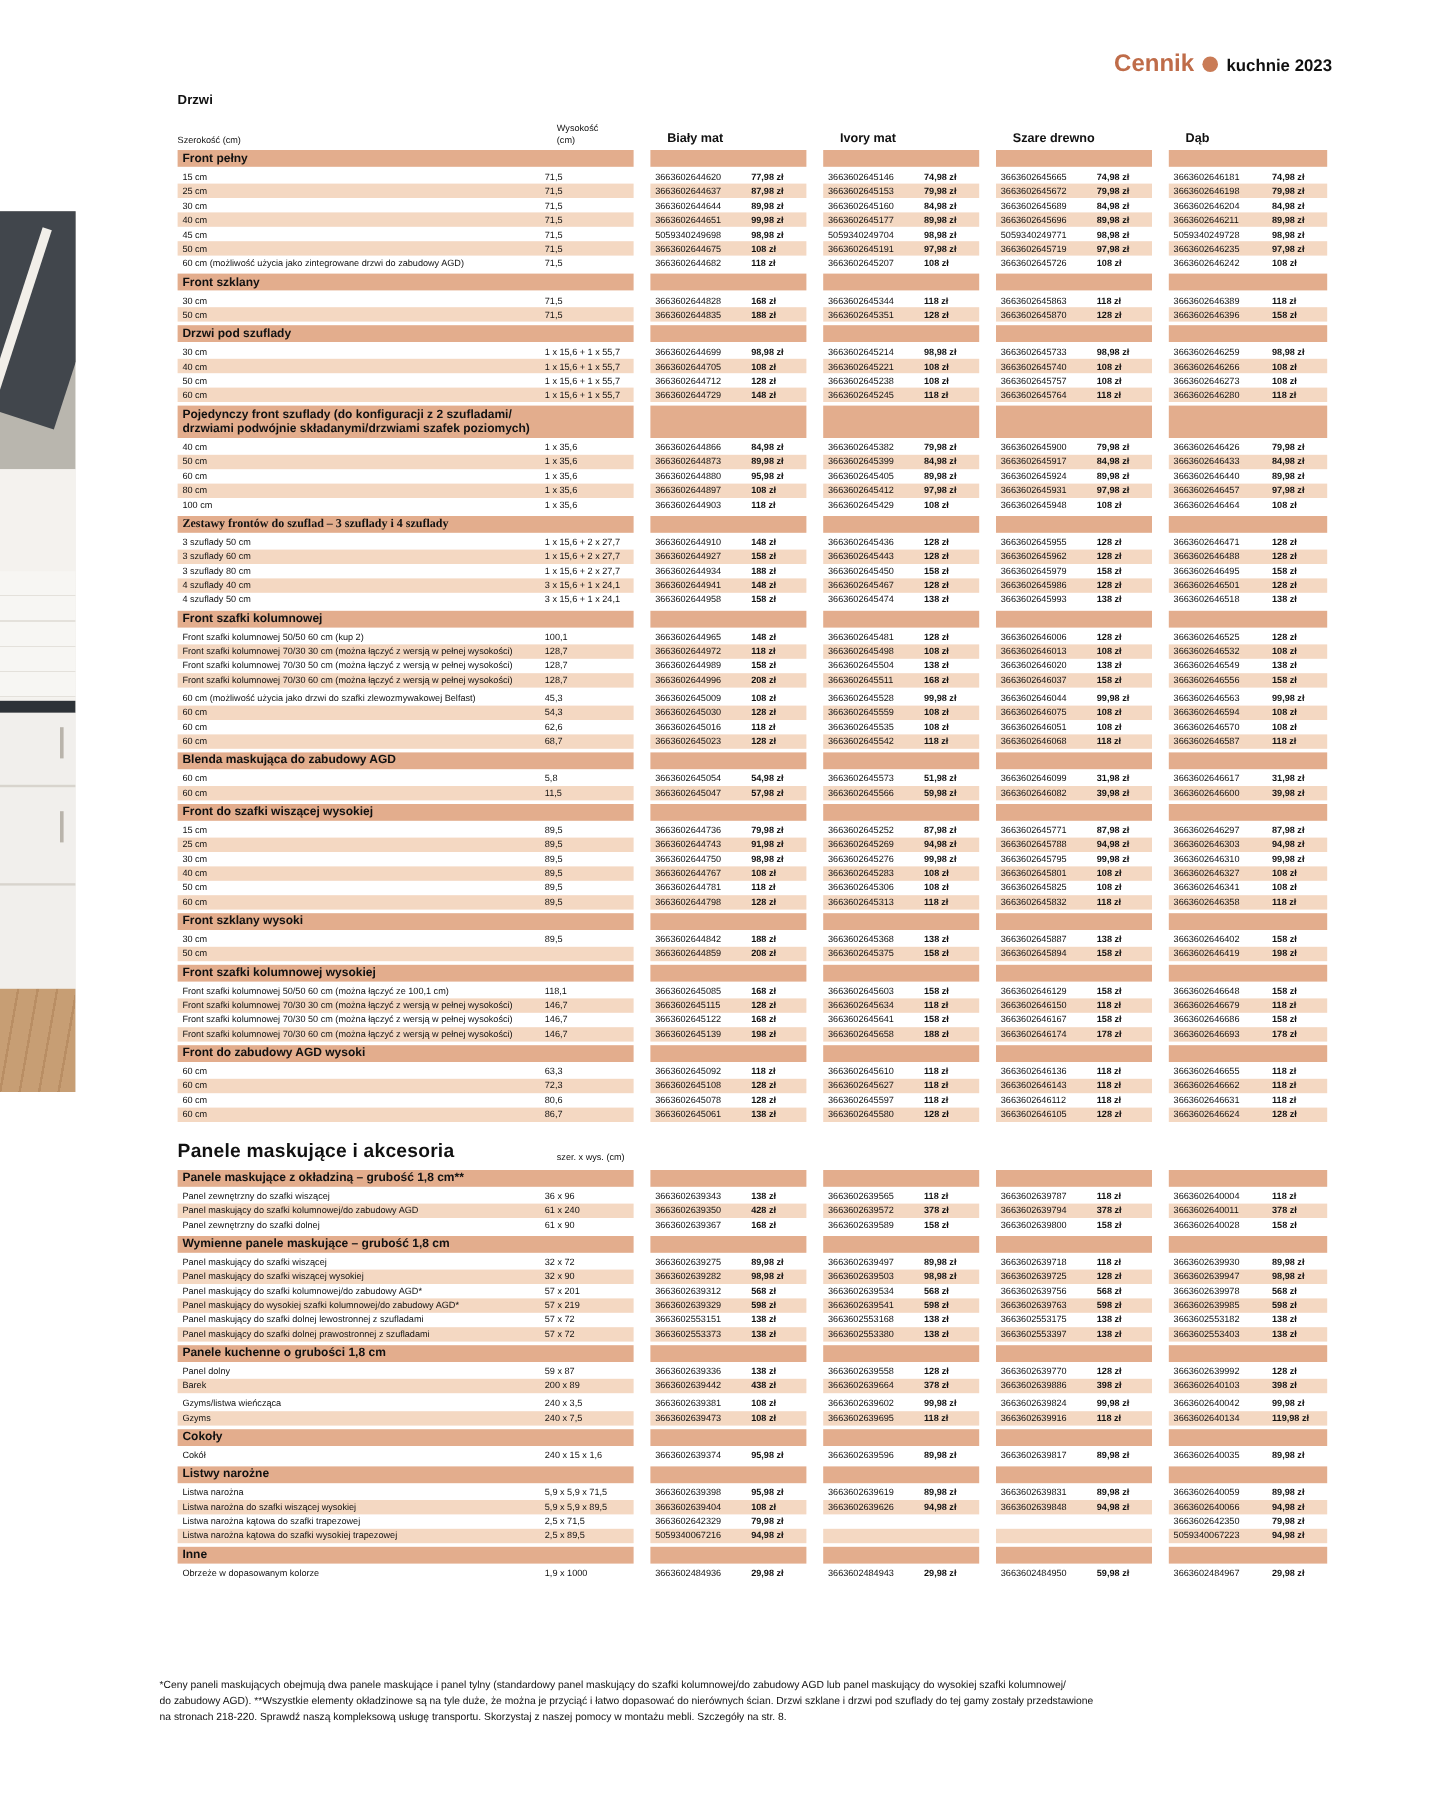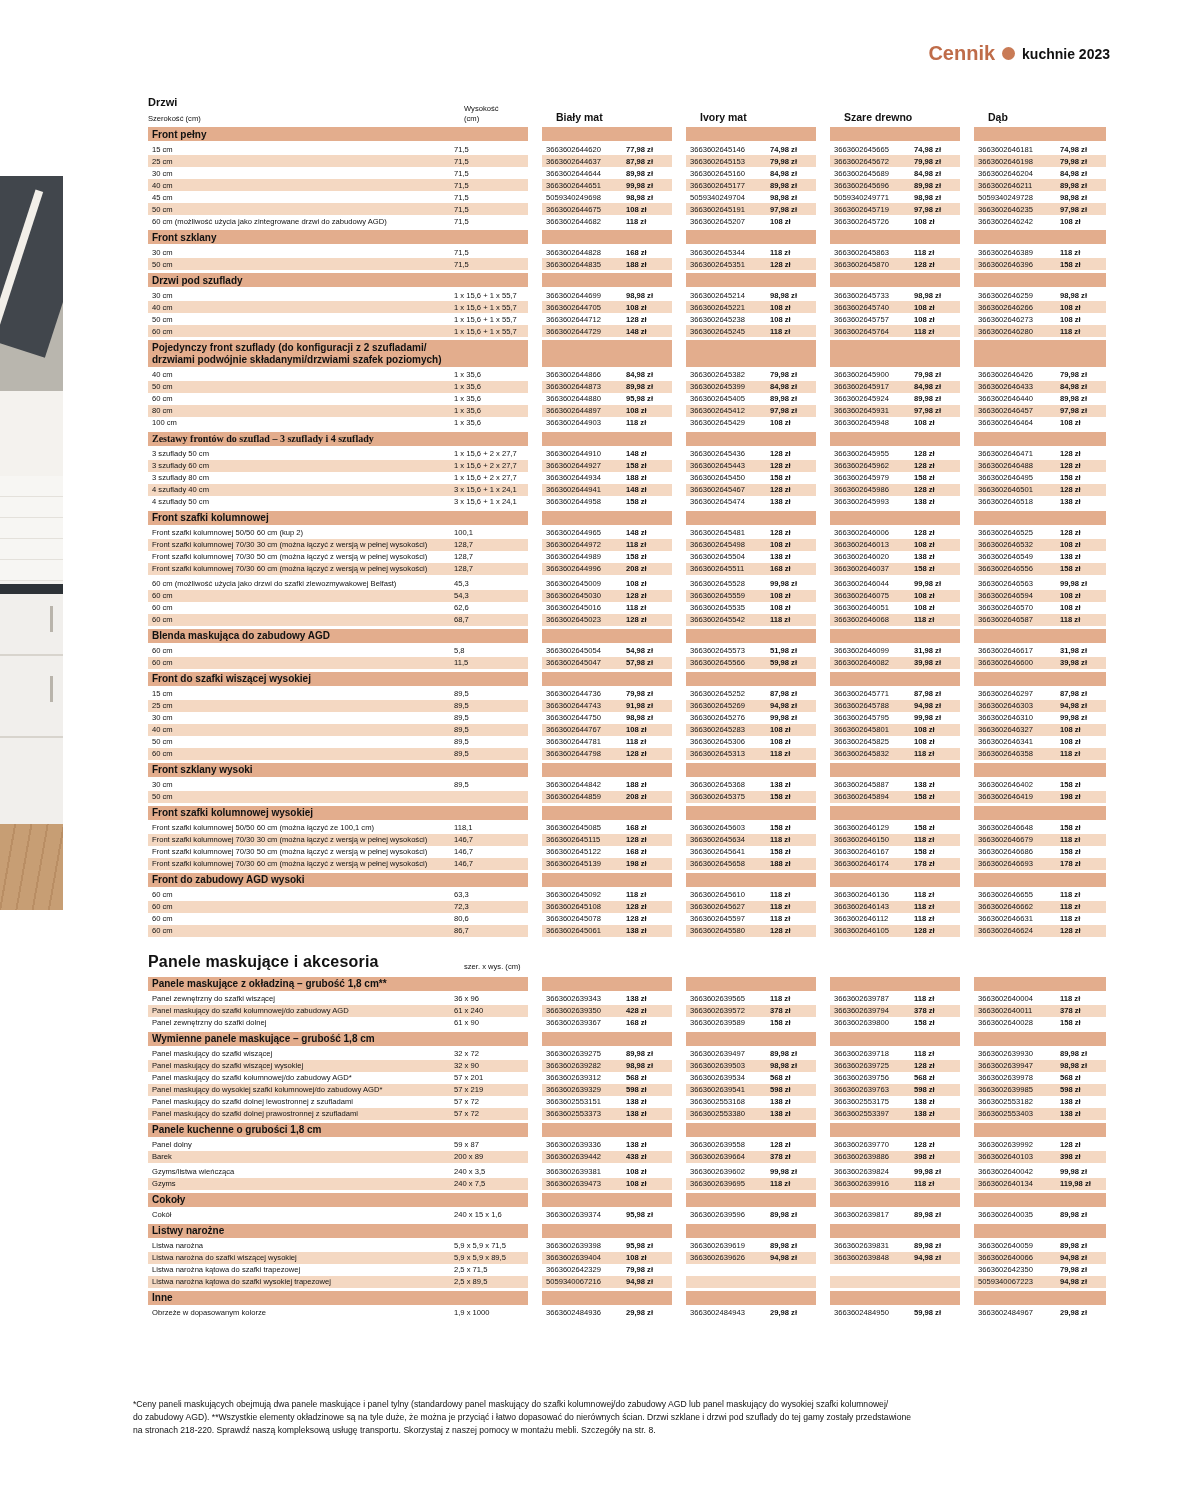--- a/index.html
+++ b/index.html
@@ -21,25 +21,25 @@
   .photo .skyframe{position:absolute;left:6px;top:10px;width:8px;height:190px;background:#f2efe9;transform:rotate(18deg);}
   .photo .wall{position:absolute;left:0;top:215px;width:100%;height:195px;background:#f4f2ee;}
   .photo .tile{position:absolute;left:0;top:300px;width:100%;height:105px;background:repeating-linear-gradient(#f7f6f3 0 20px,#e4e1db 20px 21px);}
   .photo .counter{position:absolute;left:0;top:408px;width:100%;height:10px;background:#2d3237;}
   .photo .cabinet{position:absolute;left:0;top:418px;width:100%;height:230px;background:#f1efec;}
   .photo .cab-line{position:absolute;left:0;width:100%;height:2px;background:#d8d4cd;}
   .photo .handle{position:absolute;width:3px;height:26px;background:#b9b4ab;}
   .photo .floor{position:absolute;left:0;top:648px;width:100%;height:86px;background:repeating-linear-gradient(100deg,#c79e74 0 14px,#b98e64 14px 16px);}
 
   
-  .content{position:absolute;left:148px;top:96px;width:962px;}
+  .content{position:absolute;left:148px;top:78px;width:962px;}
   .thead{display:grid;grid-template-columns:302px 78px 130px 130px 130px 132px;column-gap:14px;align-items:end;margin-bottom:4px;}
   .drzwi-block{line-height:1.25;}
   .drzwi-title{font-size:11px;font-weight:bold;}
-  .drzwi-sub{font-size:7.6px;margin-top:4px;}
+  .drzwi-sub{font-size:7.6px;margin-top:20px;}
   .h-head{font-size:7.6px;line-height:1.25;white-space:pre-line;}
   .prod-head{font-size:10.5px;font-weight:bold;}
 
   .t-section{margin-top:3px;}
   .bar-row,.data-row{display:grid;grid-template-columns:380px 130px 130px 130px 132px;column-gap:14px;}
   .bar-row{margin-bottom:2px;}
   .bar{background:#e3ad8d;min-height:12px;}
   .bar-label{font-size:10px;font-weight:bold;padding:1.5px 4px 0 4px;line-height:1.25;}
   .data-row{height:12px;}
   .data-row.alt .cellbg{background:#f4d8c2;}

